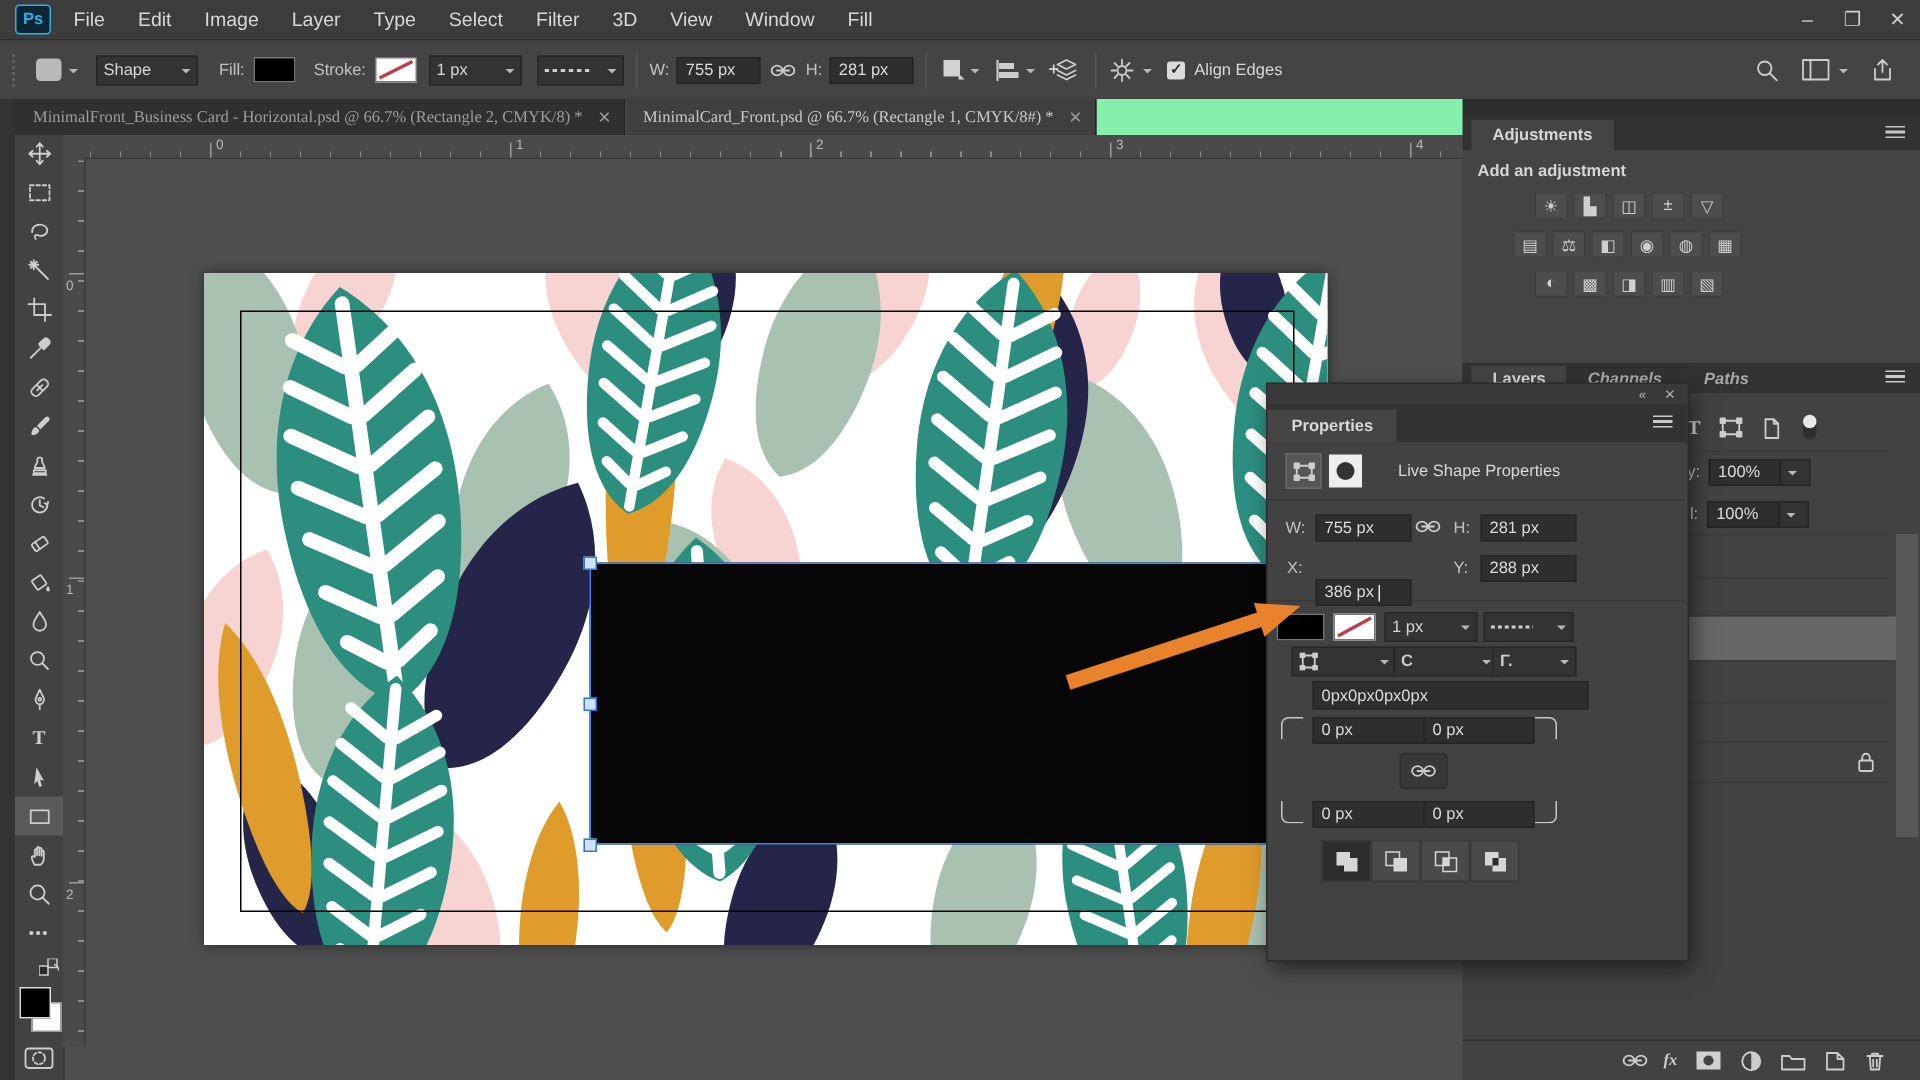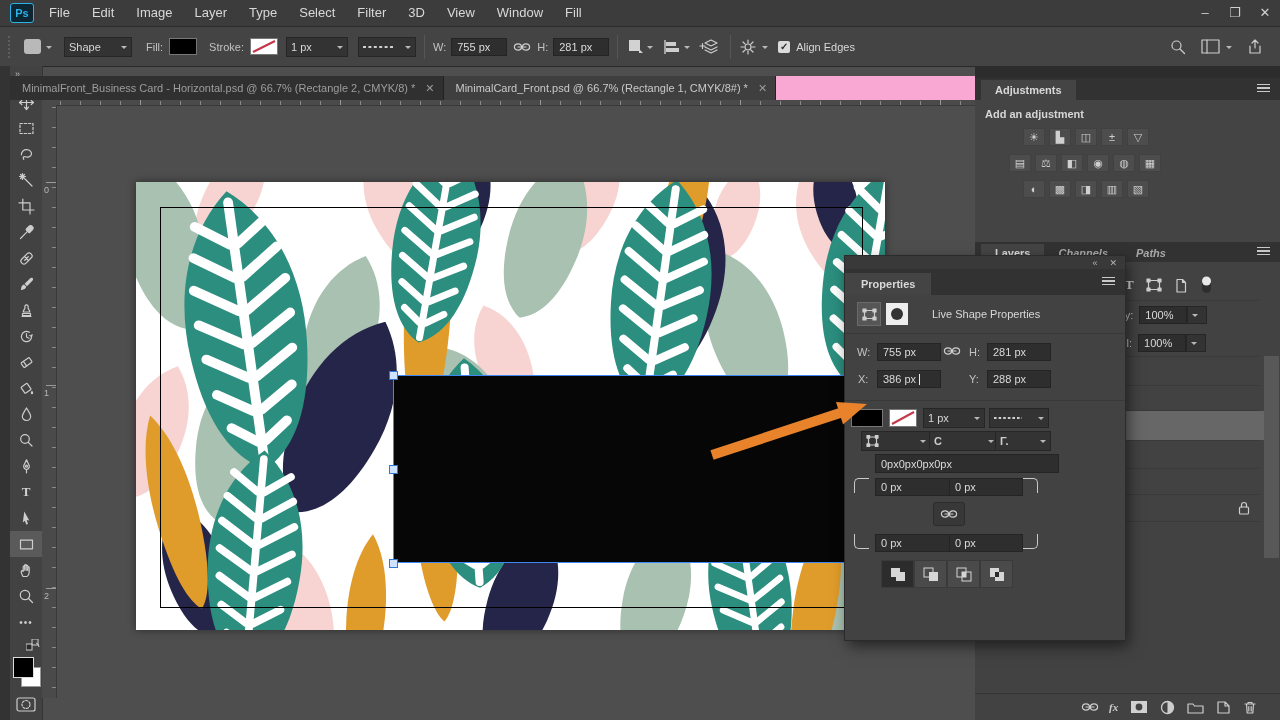--- a/index.html
+++ b/index.html
@@ -14,21 +14,21 @@
           background:#0c2633;color:#2bb3e8;font-size:11px;font-weight:bold;text-align:center;line-height:18px;}
   .winctl{font-size:13px;color:#cfcfcf;width:30px;text-align:center;line-height:26px;}
   .optionsbar{left:0;top:27px;width:1280px;height:39px;background:#444;border-bottom:1px solid #292929;}
   .dd{background:#333;border:1px solid #262626;height:18px;display:flex;align-items:center;
       padding:0 4px;color:#d6d6d6;}
   .chev{width:0;height:0;border:3.5px solid transparent;border-top-color:#b9b9b9;margin:4px 0 0 5px;}
   .fld{background:#2e2e2e;border:1px solid #242424;color:#dadada;display:flex;align-items:center;padding:0 5px;height:16px;}
   .sep{width:1px;height:24px;background:#565656;margin:0 8px;}
   .lbl{color:#c2c2c2;}
   
-  .tabbar{left:10px;top:76px;width:965px;height:24px;background:#f9a8d4;}
+  .tabbar{left:10px;top:66px;width:965px;height:24px;background:#86efac;font-family:Liberation Serif, serif;}
   .doctab{height:24px;display:flex;align-items:center;padding:0 8px 0 12px;font-size:11px;
           border-right:1px solid #222;}
   .tab-close{margin-left:10px;color:#9a9a9a;font-size:11px;}
   
   .toolbar{left:10px;top:66px;width:32px;height:654px;background:#424242;border-right:1px solid #363636;}
   .tool{width:32px;height:26px;display:flex;align-items:center;justify-content:center;}
   .tool.sel{background:#5a5a5a;}
   .ic{stroke:#cdcdcd;fill:none;stroke-width:1.2;stroke-linecap:round;stroke-linejoin:round;}
   .icf{fill:#cdcdcd;stroke:none;}
   
@@ -566,21 +566,21 @@
       <span class="abs lbl" style="left:12px;top:12px">W:</span>
       <div class="fld abs" style="left:32px;top:9px;width:52px">755 px</div>
       <svg width="18" height="10" class="abs ic" style="left:98px;top:12px">
           <ellipse cx="5" cy="5" rx="3.6" ry="3.2"></ellipse>
           <ellipse cx="13" cy="5" rx="3.6" ry="3.2"></ellipse>
           <line x1="5" y1="5" x2="13" y2="5"></line>
         </svg>
       <span class="abs lbl" style="left:124px;top:12px">H:</span>
       <div class="fld abs" style="left:142px;top:9px;width:52px">281 px</div>
       <span class="abs lbl" style="left:13px;top:39px">X:</span>
-      <div class="fld abs" style="left:32px;top:36px;width:52px">
+      <div class="fld abs" style="left:32px;top:52px;width:52px">
         <span>386 px</span>
         <span style="width:1px;height:11px;background:#e8e8e8;margin-left:3px"></span>
       </div>
       <span class="abs lbl" style="left:124px;top:39px">Y:</span>
       <div class="fld abs" style="left:142px;top:36px;width:52px">288 px</div>
     </div>
 
     <div style="position:relative;height:50px">
       <div class="swatch abs" style="left:6px;top:8px;width:30px;height:16px;background:#000"></div>
       <div class="swatch abs" style="left:44px;top:8px;width:26px;height:16px;background:#fff;overflow:hidden"><svg width="26" height="16">

